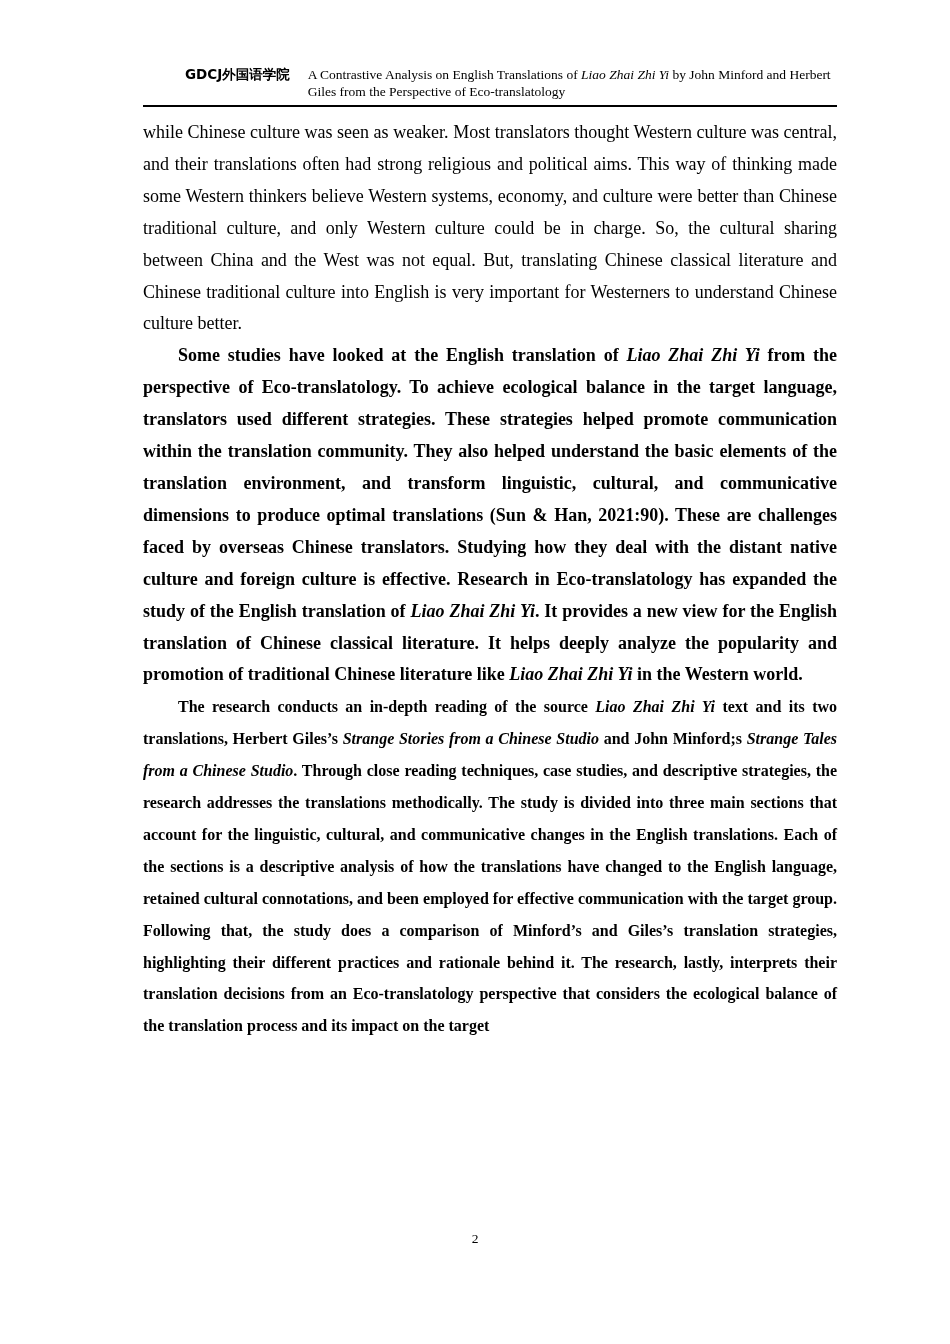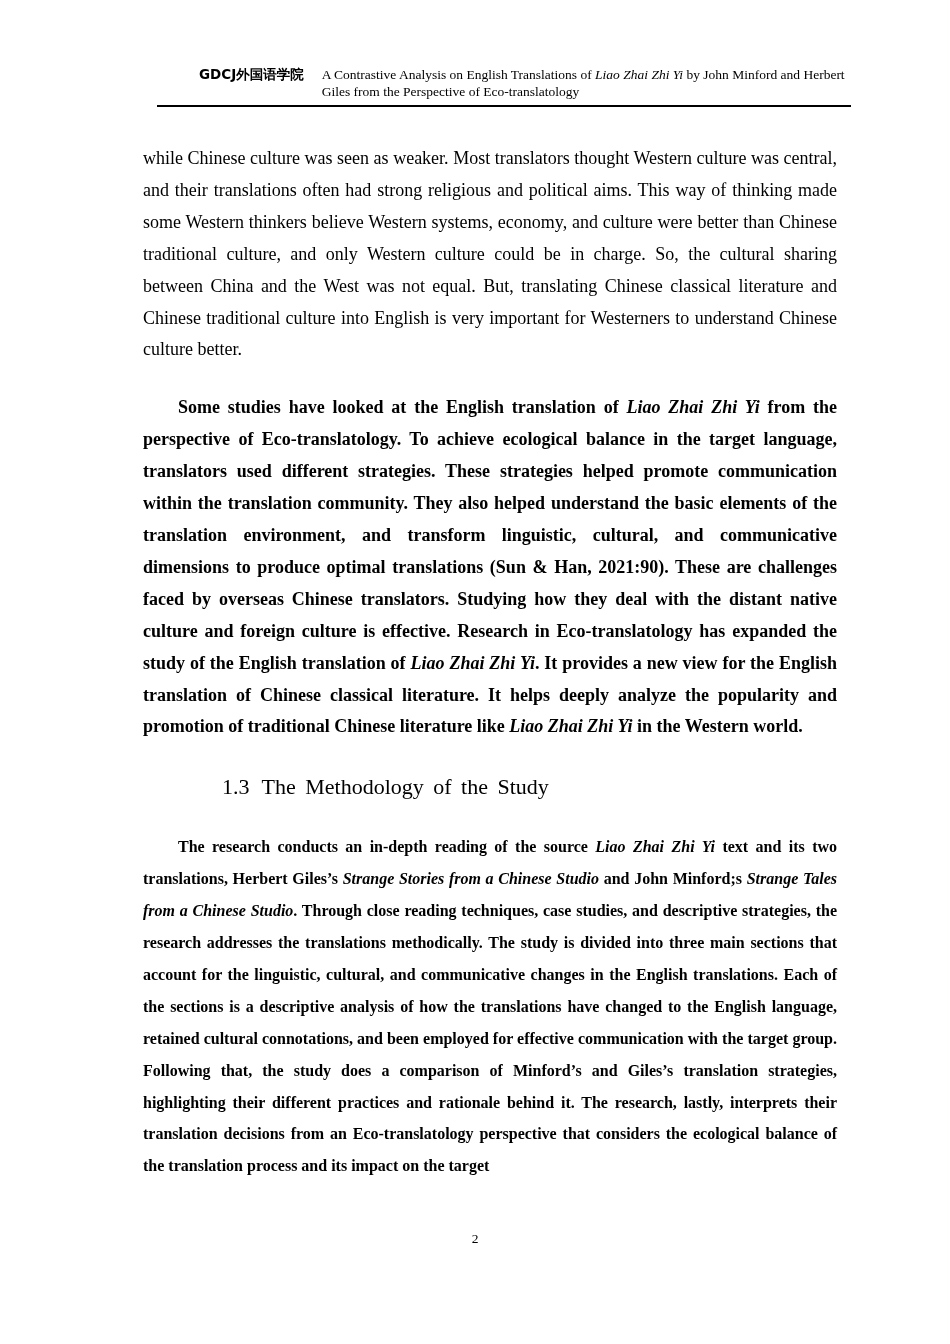--- a/index.html
+++ b/index.html
@@ -11,21 +11,21 @@
     margin: 0 auto;
     background: #ffffff;
     color: #000000;
     font-family: "Liberation Serif", "DejaVu Serif", serif;
     overflow: hidden;
   }
   
   .header {
     position: absolute;
     top: 66px;
-    left: 157px;
+    left: 143px;
     width: 694px;
   }
   .header-row {
     display: flex;
     align-items: flex-start;
   }
   .institution {
     font-family: "DejaVu Sans", "Liberation Sans", sans-serif;
     font-weight: bold;
     font-size: 13.5px;
@@ -50,21 +50,21 @@
     top: 117px;
     left: 143px;
     width: 694px;
   }
   p.para {
     margin: 0;
     text-align: justify;
     line-height: 31.9px;
     hyphens: none;
   }
-  p.body-lg { font-size: 18px; margin-top: 26px; }
+  p.body-lg { font-size: 18px; }
   p.body-md { font-size: 16px; }
   p.indent { text-indent: 35px; font-weight: bold; }
   .section-heading {
     font-size: 22px;
     font-weight: normal;
     line-height: 30px;
     margin: 29px 0 29px 79px;
     word-spacing: 4px;
   }
   .section-heading .heading-text { margin-left: 12px; }
@@ -87,21 +87,20 @@
     <div class="header-row">
       <span class="institution">GDCJ外国语学院</span>
       <div class="running-title"><span>A Contrastive Analysis on English Translations of </span><i>Liao Zhai Zhi Yi</i><span> by John Minford and Herbert Giles from the Perspective of Eco-translatology</span></div>
     </div>
     <div class="header-rule"></div>
   </header>
 
   <main class="main" id="content">
       <p class="para body-lg"><span>while Chinese culture was seen as weaker. Most translators thought Western culture was central, and their translations often had strong religious and political aims. This way of thinking made some Western thinkers believe Western systems, economy, and culture were better than Chinese traditional culture, and only Western culture could be in charge. So, the cultural sharing between China and the West was not equal. But, translating Chinese classical literature and Chinese traditional culture into English is very important for Westerners to understand Chinese culture better.</span></p>
       <p class="para body-lg indent"><span>Some studies have looked at the English translation of </span><i>Liao Zhai Zhi Yi</i><span> from the perspective of Eco-translatology. To achieve ecological balance in the target language, translators used different strategies. These strategies helped promote communication within the translation community. They also helped understand the basic elements of the translation environment, and transform linguistic, cultural, and communicative dimensions to produce optimal translations (Sun &amp; Han, 2021:90). These are challenges faced by overseas Chinese translators. Studying how they deal with the distant native culture and foreign culture is effective. Research in Eco-translatology has expanded the study of the English translation of </span><i>Liao Zhai Zhi Yi</i><span>. It provides a new view for the English translation of Chinese classical literature. It helps deeply analyze the popularity and promotion of traditional Chinese literature like </span><i>Liao Zhai Zhi Yi</i><span> in the Western world.</span></p>
-      <h2 class="section-heading"><span class="heading-number">1.3</span><span class="heading-text">The Methodology of the Study</span></h2>
       <p class="para body-md indent"><span>The research conducts an in-depth reading of the source </span><i>Liao Zhai Zhi Yi</i><span> text and its two translations, Herbert Giles’s </span><i>Strange Stories from a Chinese Studio</i><span> and John Minford;s </span><i>Strange Tales from a Chinese Studio</i><span>. Through close reading techniques, case studies, and descriptive strategies, the research addresses the translations methodically. The study is divided into three main sections that account for the linguistic, cultural, and communicative changes in the English translations. Each of the sections is a descriptive analysis of how the translations have changed to the English language, retained cultural connotations, and been employed for effective communication with the target group. Following that, the study does a comparison of Minford’s and Giles’s translation strategies, highlighting their different practices and rationale behind it. The research, lastly, interprets their translation decisions from an Eco-translatology perspective that considers the ecological balance of the translation process and its impact on the target</span></p>
     </main>
 
   <footer class="footer">
     <span>2</span>
   </footer>
 
 </div>
 
 </body></html>

